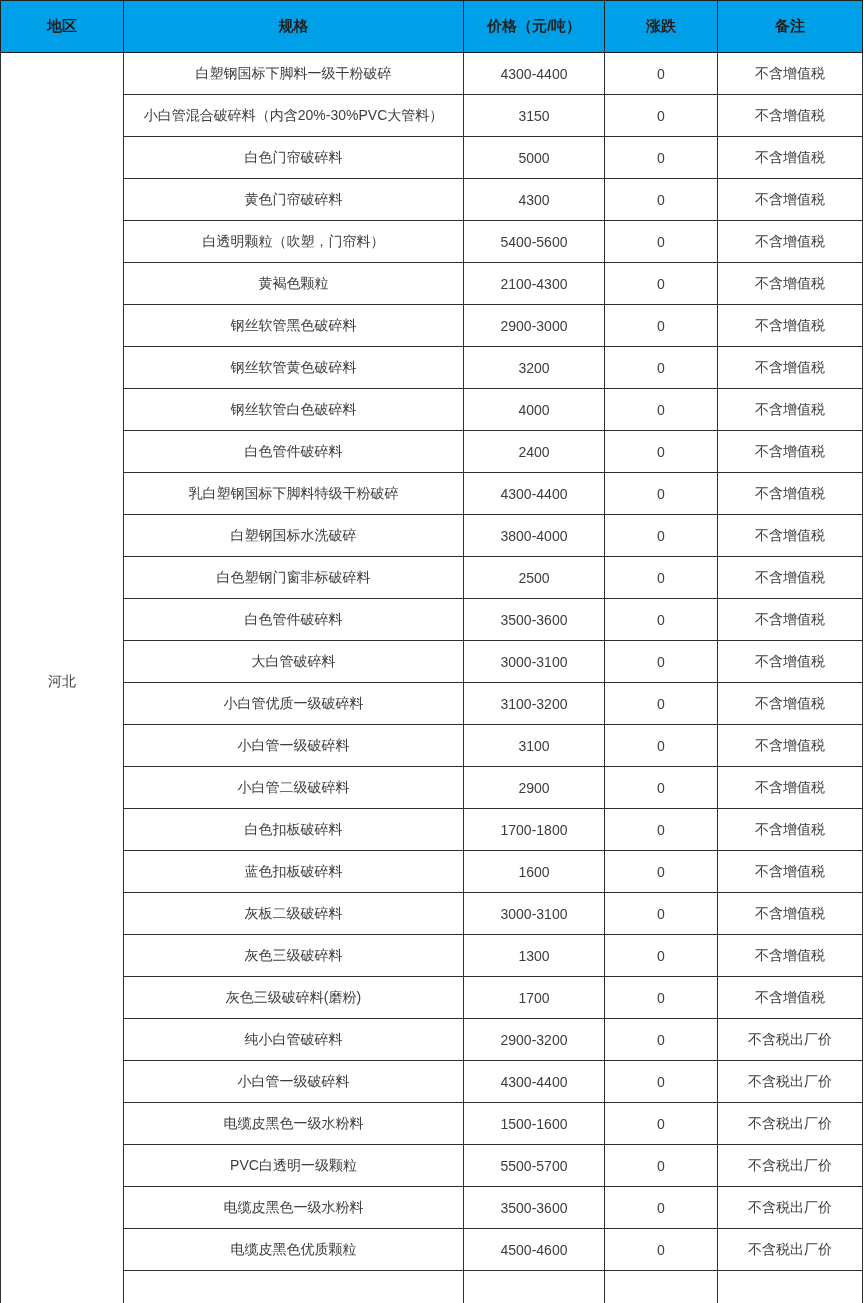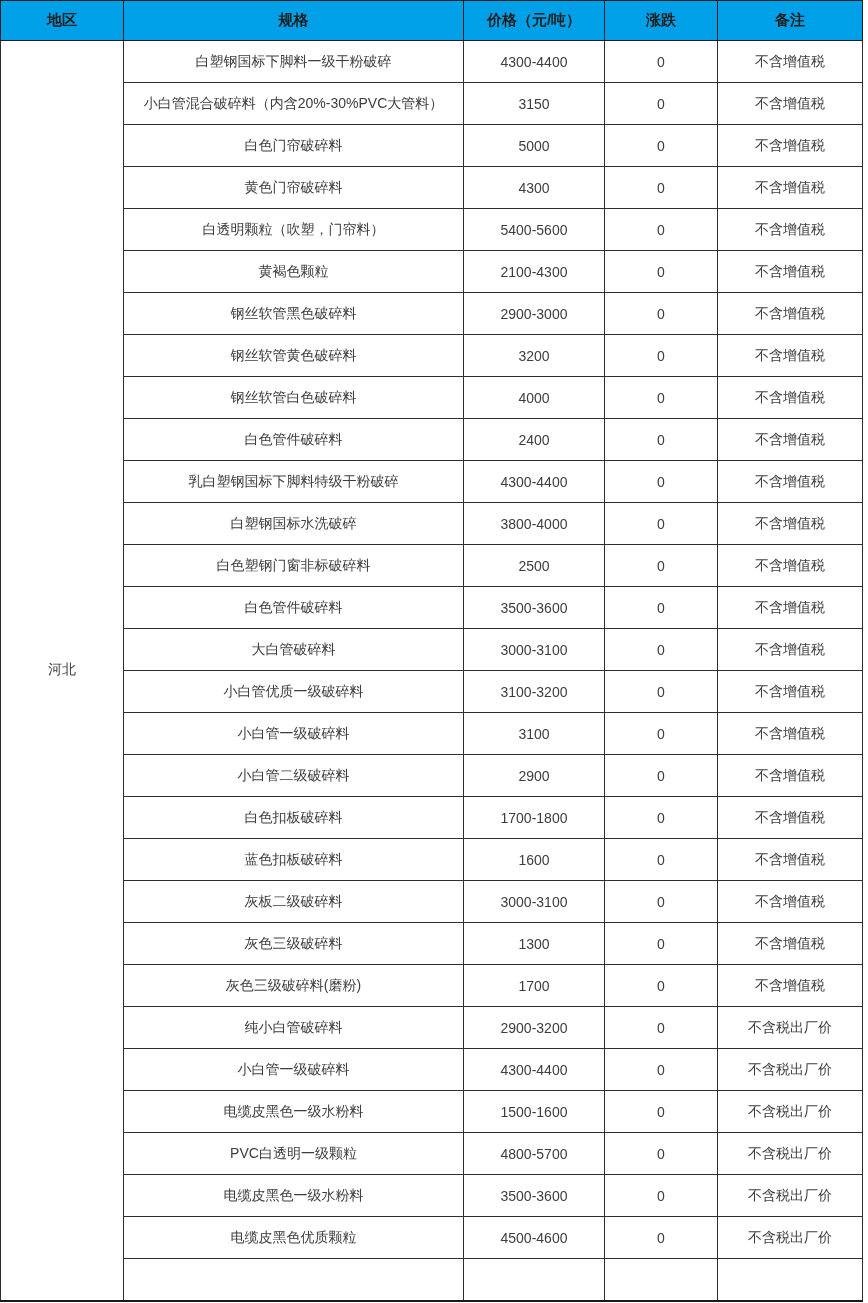--- a/index.html
+++ b/index.html
@@ -28,21 +28,21 @@
     vertical-align: middle;
     padding: 0 4px;
     overflow: hidden;
     box-sizing: border-box;
   }
   table.price-table {
     border-left: 1px solid #c8c8c8;
     border-bottom: 2px solid #1a1a1a;
   }
   table.price-table thead tr {
-    height: 40px;
+    height: 52px;
   }
   table.price-table thead th {
     background: #00a0e9;
     color: #1f1f1f;
     font-weight: bold;
     font-size: 15px;
     border-color: #1f1f1f;
   }
   table.price-table tbody tr {
     height: 42px;
@@ -232,21 +232,21 @@
           <td>不含税出厂价</td>
         </tr>
         <tr>
           <td>电缆皮黑色一级水粉料</td>
           <td>1500-1600</td>
           <td>0</td>
           <td>不含税出厂价</td>
         </tr>
         <tr>
           <td>PVC白透明一级颗粒</td>
-          <td>4800-5700</td>
+          <td>5500-5700</td>
           <td>0</td>
           <td>不含税出厂价</td>
         </tr>
         <tr>
           <td>电缆皮黑色一级水粉料</td>
           <td>3500-3600</td>
           <td>0</td>
           <td>不含税出厂价</td>
         </tr>
         <tr>

